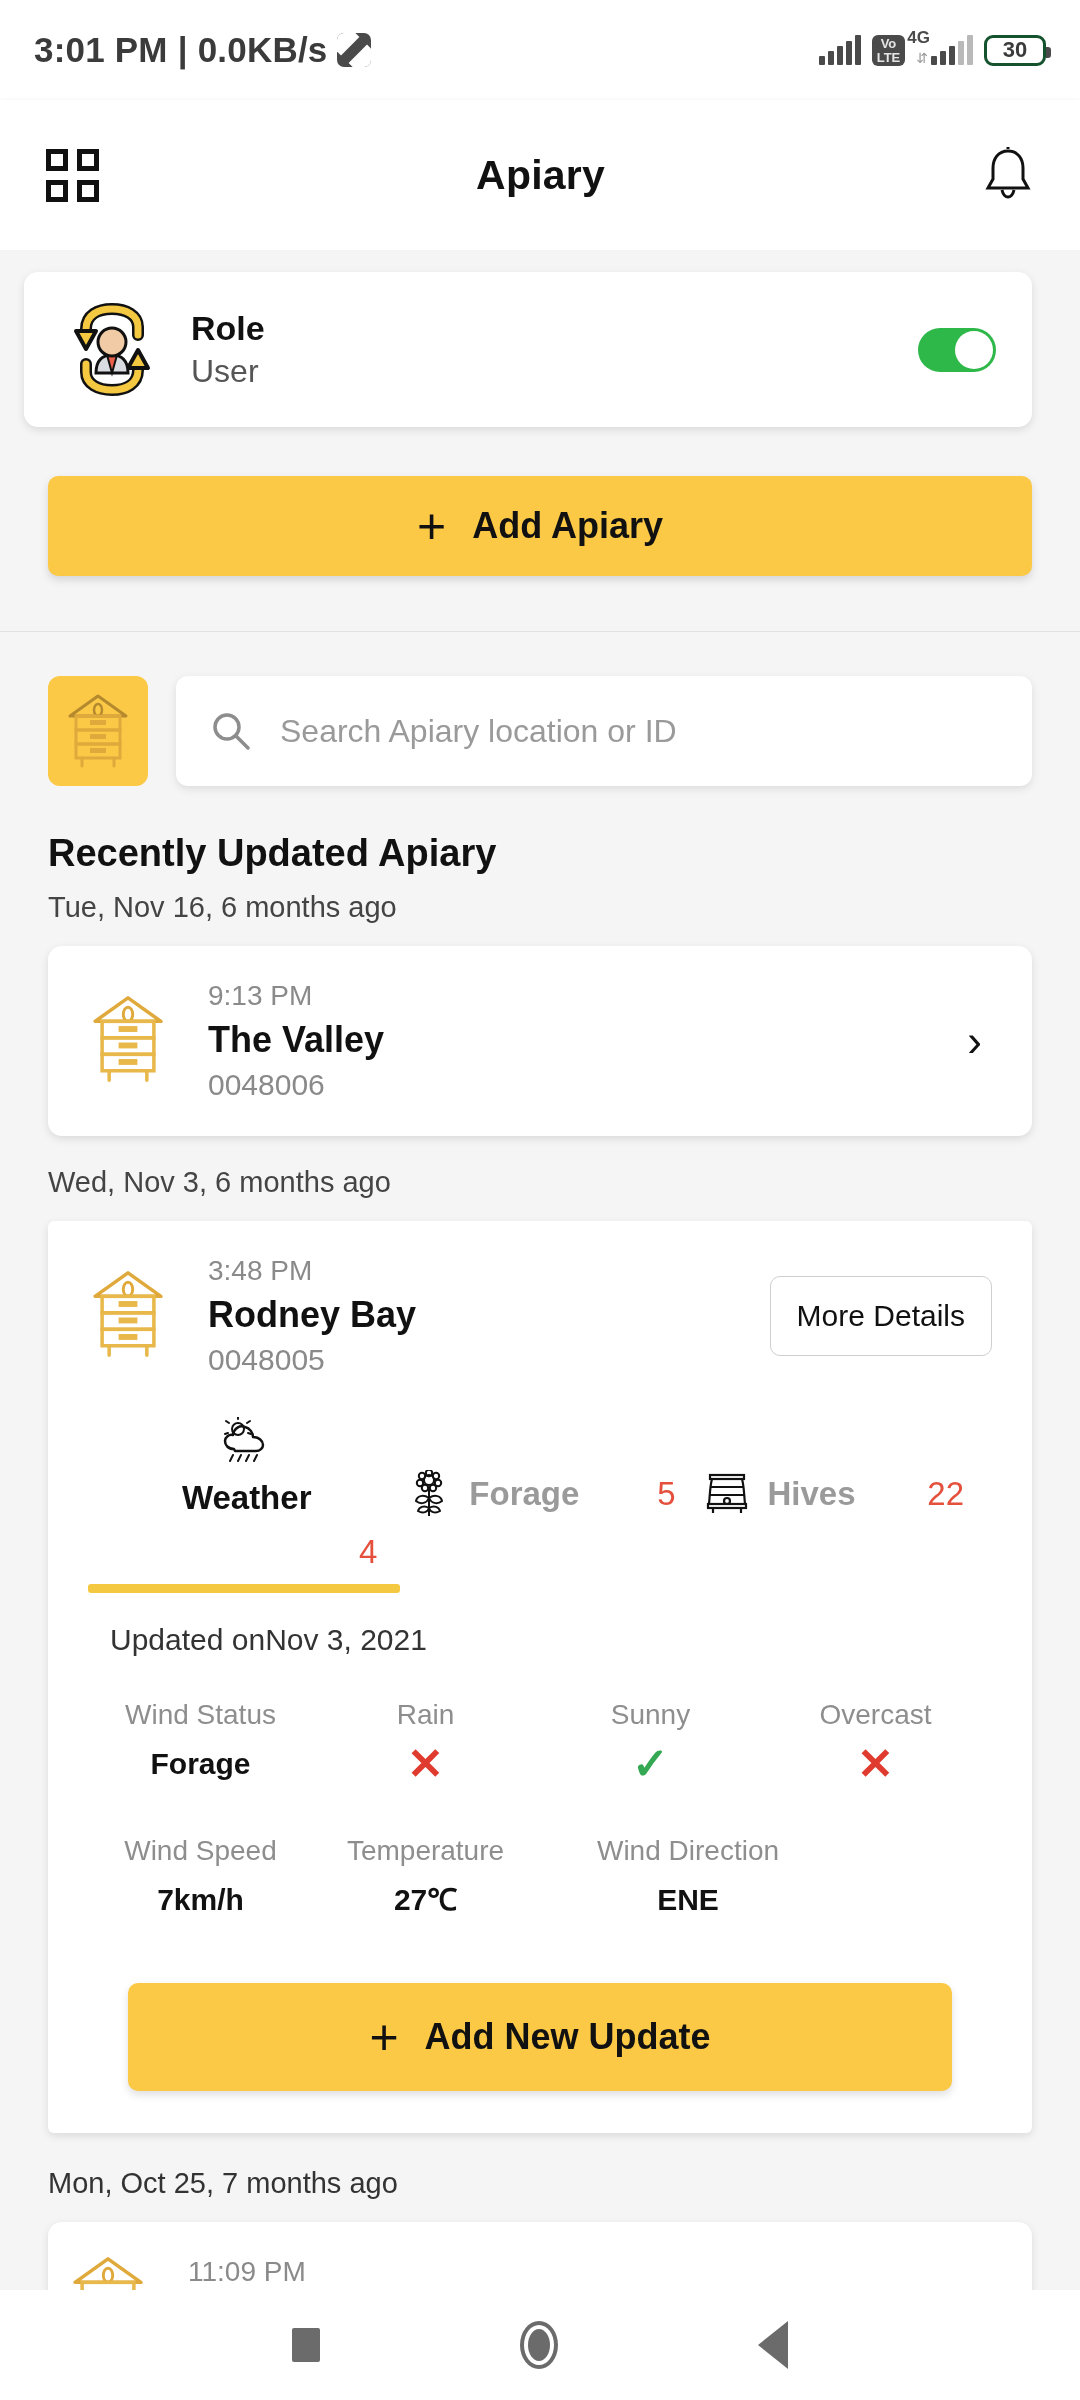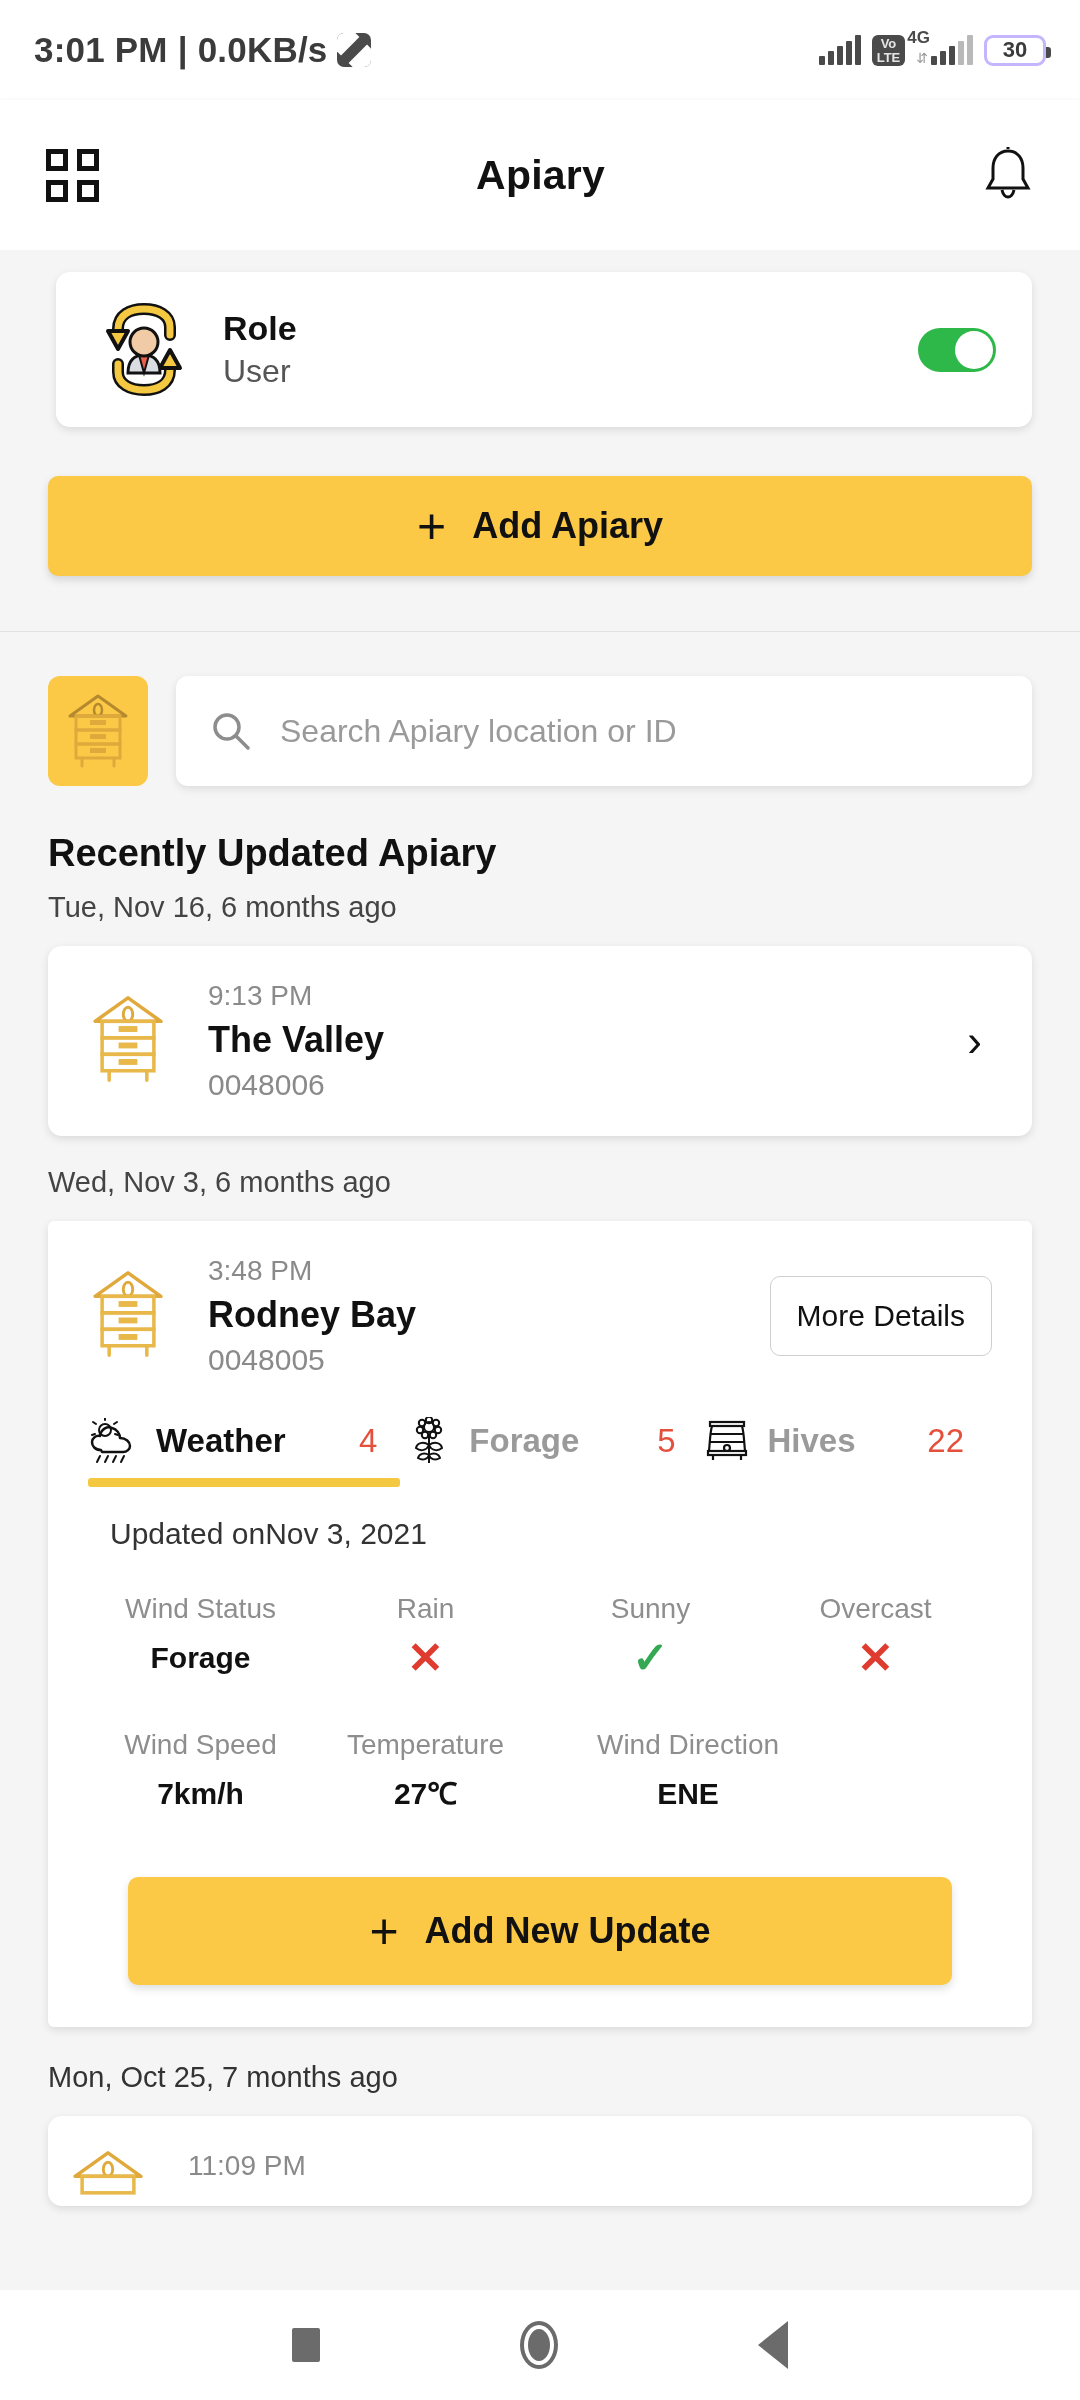--- a/index.html
+++ b/index.html
@@ -40,21 +40,21 @@
   .bars.dim i:nth-child(4), .bars.dim i:nth-child(5){ background:#b9b9b9; }
   .volte {
     background:#4a4a4a; color:#e5e5e5; border-radius:6px; padding:2px 5px;
     font-size:13px; line-height:13px; font-weight:700; text-align:center;
     display:flex; flex-direction:column; gap:1px;
   }
   .net-group { display:flex; align-items:flex-end; gap:3px; }
   .net-label { font-size:17px; color:#4a4a4a; font-weight:600; margin-bottom:12px; }
   .arrows { font-size:14px; color:#9a9a9a; line-height:10px; margin-bottom:2px; }
   .battery {
-    width:62px; height:31px; border:3px solid #c4b5fd; border-radius:9px;
+    width:62px; height:31px; border:3px solid #14532d; border-radius:9px;
     position:relative; display:flex; align-items:center; justify-content:center;
   }
   .battery::after {
     content:""; position:absolute; right:-8px; top:9px; width:5px; height:11px;
     background:#4a4a4a; border-radius:0 3px 3px 0;
   }
   .battery span { font-size:22px; font-weight:700; color:#3b3b3b; }
 
   
   .appbar {
@@ -70,21 +70,21 @@
   
   .content { position:absolute; top:250px; left:0; width:1080px; height:2040px; background:#f5f5f5; overflow:hidden; }
 
   .card {
     background:#fff; border-radius:14px;
     box-shadow:0 3px 9px rgba(0,0,0,0.11);
   }
 
   
   .role-card {
-    margin:22px 48px 0 56px; height:155px;
+    margin:22px 48px 0 24px; height:155px;
     display:flex; align-items:center; padding:0 36px;
   }
   .role-icon { width:105px; height:105px; flex:0 0 105px; }
   .role-text { margin-left:26px; flex:1; }
   .role-title { font-size:34px; font-weight:700; color:#111; line-height:42px; }
   .role-value { font-size:32px; color:#555; line-height:44px; }
   .toggle {
     width:78px; height:44px; border-radius:22px; background:#2fb84a;
     position:relative; flex:0 0 78px;
   }
@@ -134,21 +134,21 @@
     border:1.5px solid #cfcfcf; border-radius:10px; background:#fff;
     padding:22px 26px; font-size:30px; color:#111; white-space:nowrap;
   }
 
   
   .expanded { margin:22px 48px 0 48px; background:#fff; border-radius:6px;
     box-shadow:0 3px 9px rgba(0,0,0,0.11); padding:30px 40px 42px 40px; }
   .exp-top { display:flex; align-items:center; }
   .tabs { display:flex; margin-top:36px; }
   .tab { display:flex; align-items:center; gap:16px; position:relative; padding-bottom:22px; }
-  .tab-1 { width:330px; }
+  .tab-1 { width:330px;flex-direction:column; }
   .tab-2 { width:310px; }
   .tab-3 { width:300px; }
   .tab-label { font-size:33px; font-weight:700; color:#111; }
   .tab.inactive .tab-label { font-weight:700; color:#9a9a9a; }
   .tab-count { font-size:33px; color:#e4503c; margin-left:auto; padding-right:28px; }
   .tab.active::after {
     content:""; position:absolute; left:0; bottom:0; width:312px; height:9px;
     background:#F5C842; border-radius:3px;
   }
   .updated-on { margin-top:30px; margin-left:22px; font-size:30px; color:#333; }

